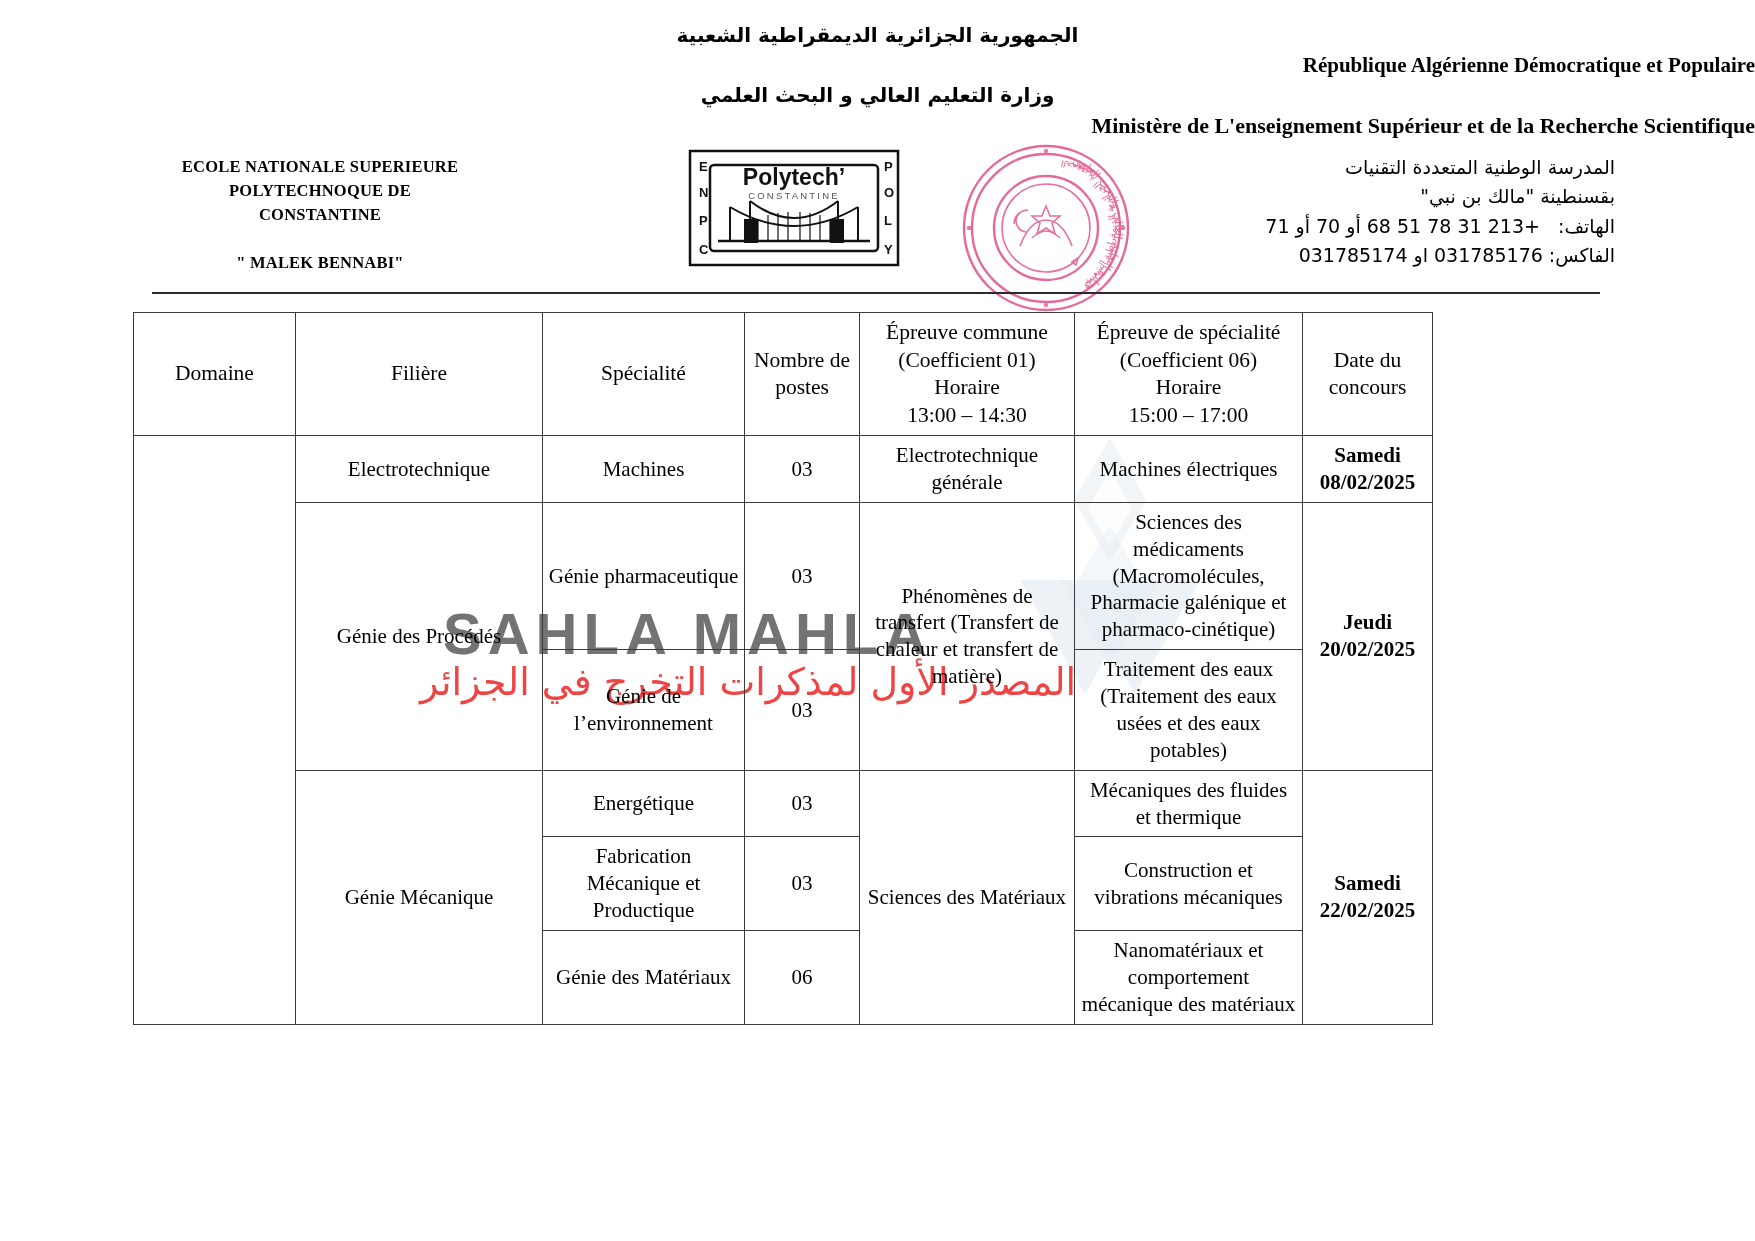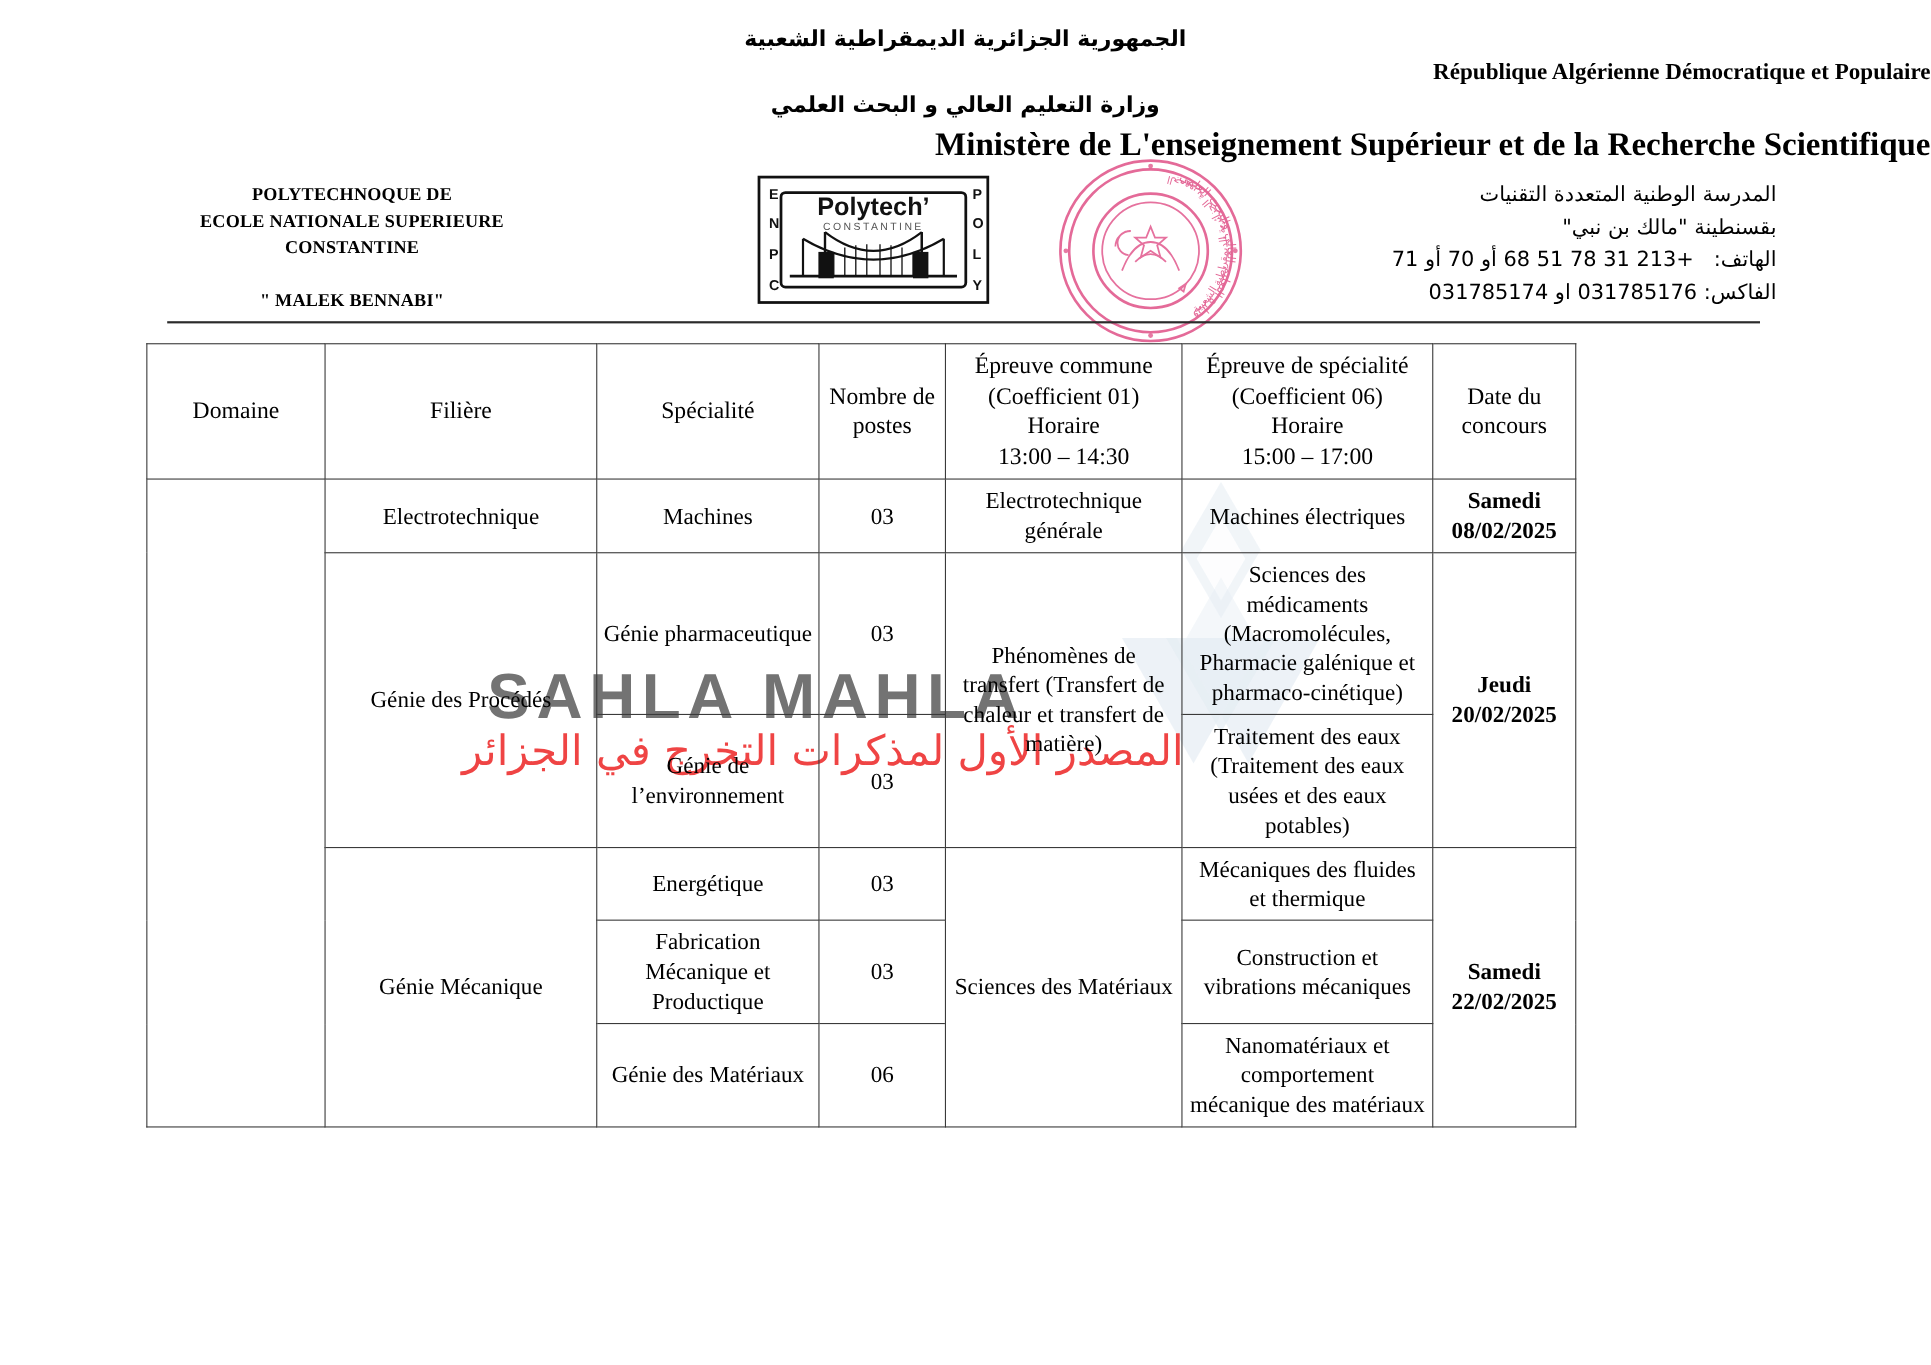--- a/index.html
+++ b/index.html
@@ -21,21 +21,21 @@
   }
   .natl .ar{
     font-size:20px;font-weight:bold;
     direction:rtl;
     font-family:"DejaVu Sans","Liberation Sans",sans-serif;
   }
   .natl .fr{
     font-size:21px;font-weight:bold;
     margin-top:4px;margin-bottom:3px;text-align:right;
   }
-  .natl .fr.big{font-size:30px;}
+  .natl .fr.big{font-size:22px;}
 
   
   .band{
     position:relative;
     height:150px;
     margin-top:8px;
   }
   .school{
     position:absolute;left:120px;top:6px;width:400px;
     text-align:center;
@@ -152,22 +152,22 @@
   <div class="natl">
     <div class="ar">الجمهورية الجزائرية الديمقراطية الشعبية</div>
     <div class="fr">République Algérienne Démocratique et Populaire</div>
     <div class="ar">وزارة التعليم العالي و البحث العلمي</div>
     <div class="fr big">Ministère de L'enseignement Supérieur et de la Recherche Scientifique</div>
   </div>
 
   <div class="band">
 
     <div class="school">
+      <div>ECOLE NATIONALE SUPERIEURE</div>
       <div>POLYTECHNOQUE DE</div>
-      <div>ECOLE NATIONALE SUPERIEURE</div>
       <div>CONSTANTINE</div>
       <div class="malek">" MALEK BENNABI"</div>
     </div>
 
     <div class="logo">
       <svg viewBox="0 0 212 118" width="212" height="118" aria-hidden="true">
         <rect x="2" y="2" width="208" height="114" fill="none" stroke="#111" stroke-width="2.5"></rect>
         <rect x="22" y="16" width="168" height="86" fill="none" stroke="#111" stroke-width="2.5" rx="4"></rect>
 
         <path d="M30 92 L182 92" stroke="#111" stroke-width="2.5" fill="none"></path>

